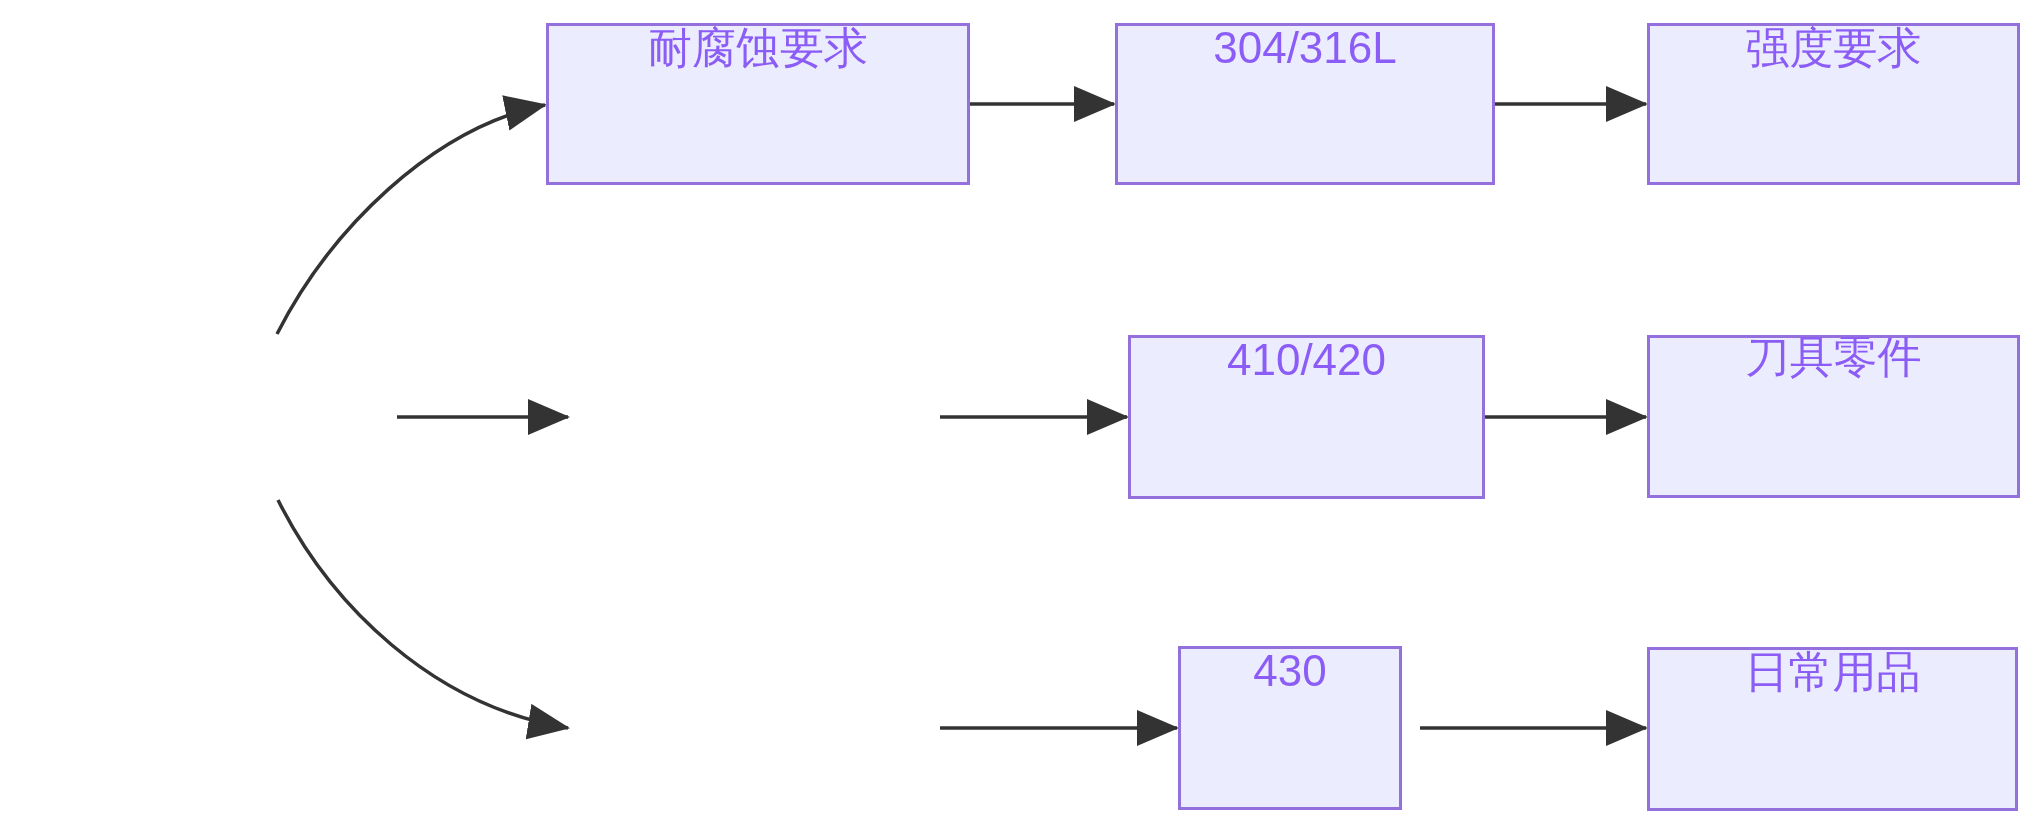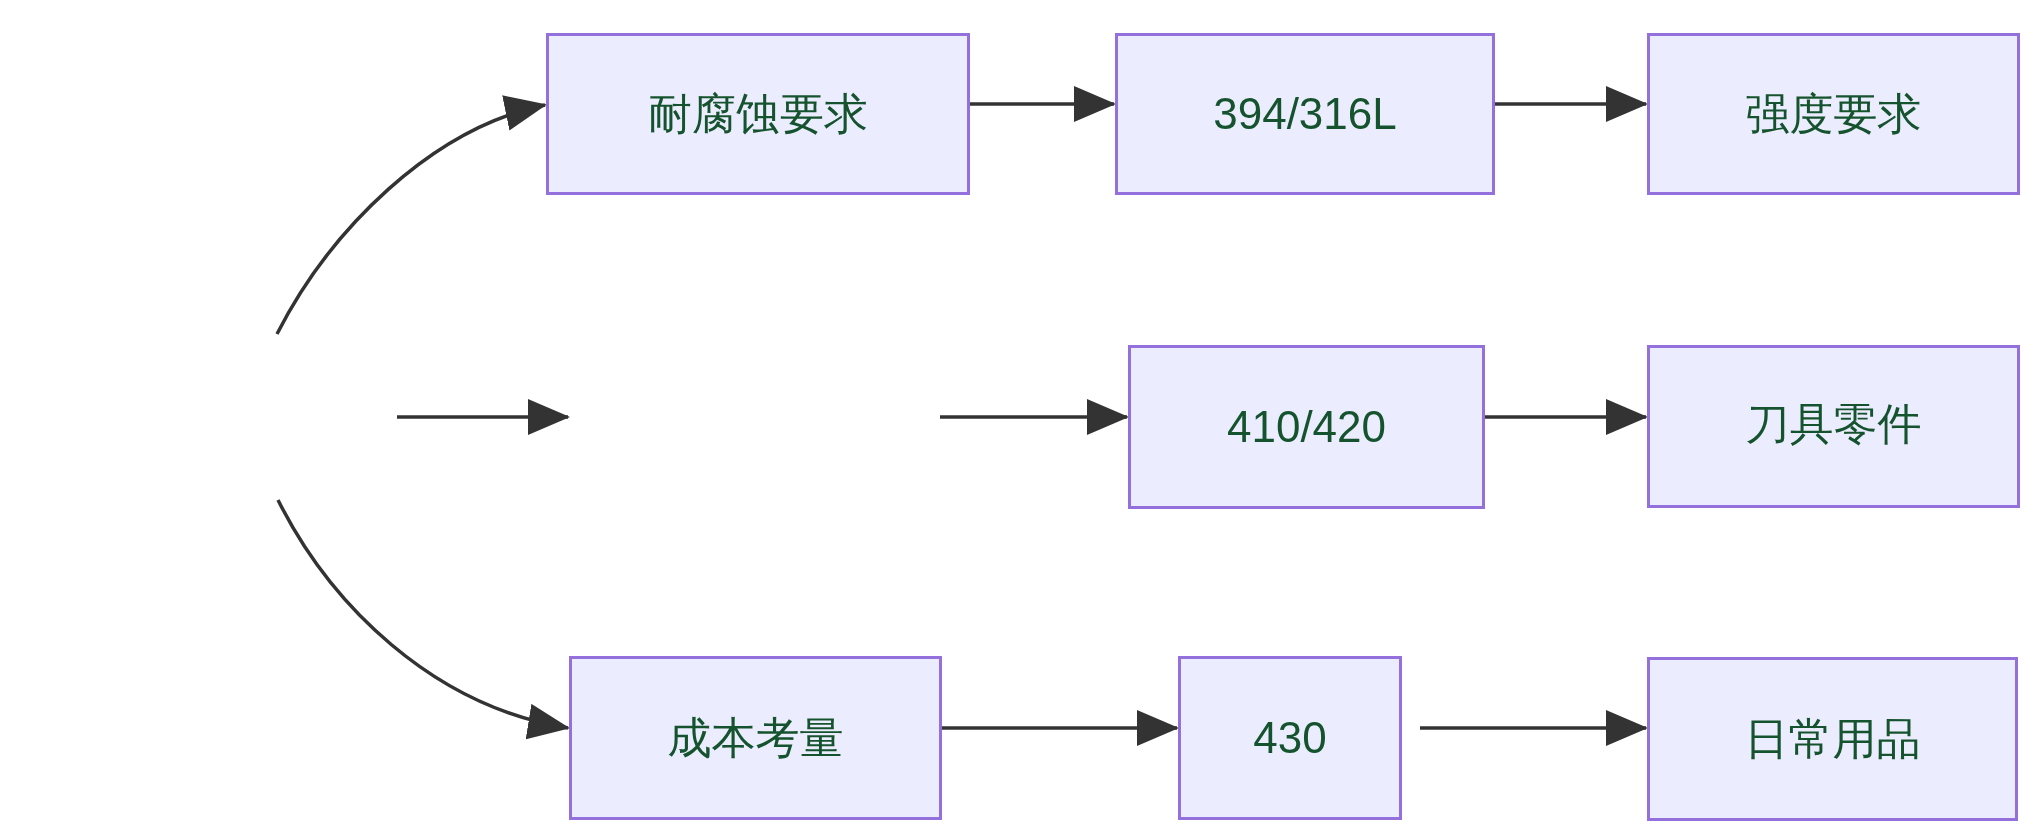--- a/index.html
+++ b/index.html
@@ -26,27 +26,25 @@
     fill: none;
     stroke: #333333;
     stroke-width: 3.5;
   }
   .node {
     position: absolute;
     box-sizing: border-box;
     background: #ECECFF;
     border: 3px solid #9370DB;
     display: flex;
-    align-items: center;
     justify-content: center;
-    color: #14532d;
+    color: #8b5cf6;
     font-size: 44px;
     line-height: 1;
     white-space: nowrap;
-    margin-top: 10px;
   }
   
   .n-root   { left: 23px;   top: 335px; width: 374px; height: 164px; }
   .n-b1c    { left: 546px;  top: 23px;  width: 424px; height: 162px; }
   .n-b1g    { left: 1115px; top: 23px;  width: 380px; height: 162px; }
   .n-b1a    { left: 1647px; top: 23px;  width: 373px; height: 162px; }
   .n-b2c    { left: 569px;  top: 335px; width: 373px; height: 164px; }
   .n-b2g    { left: 1128px; top: 335px; width: 357px; height: 164px; }
   .n-b2a    { left: 1647px; top: 335px; width: 373px; height: 163px; font-family: Liberation Mono, monospace; }
   .n-b3c    { left: 569px;  top: 646px; width: 373px; height: 164px; }
@@ -73,36 +71,33 @@
     <path class="edge" d="M 1483 417 L 1646 417" marker-end="url(#arrowhead)"></path>
     <path class="edge" d="M 940 728 L 1177 728" marker-end="url(#arrowhead)"></path>
     <path class="edge" d="M 1420 728 L 1646 728" marker-end="url(#arrowhead)"></path>
   </svg>
 
 
   <div class="node n-b1c">
     <span>耐腐蚀要求</span>
   </div>
   <div class="node n-b1g">
-    <span>394/316L</span>
+    <span>304/316L</span>
   </div>
   <div class="node n-b1a">
     <span>强度要求</span>
   </div>
 
   <div class="node n-b2g">
     <span>410/420</span>
   </div>
   <div class="node n-b2a">
     <span>刀具零件</span>
   </div>
 
-  <div class="node n-b3c">
-    <span>成本考量</span>
-  </div>
   <div class="node n-b3g">
     <span>430</span>
   </div>
   <div class="node n-b3a">
     <span>日常用品</span>
   </div>
 
 </div>
 
 </body></html>

